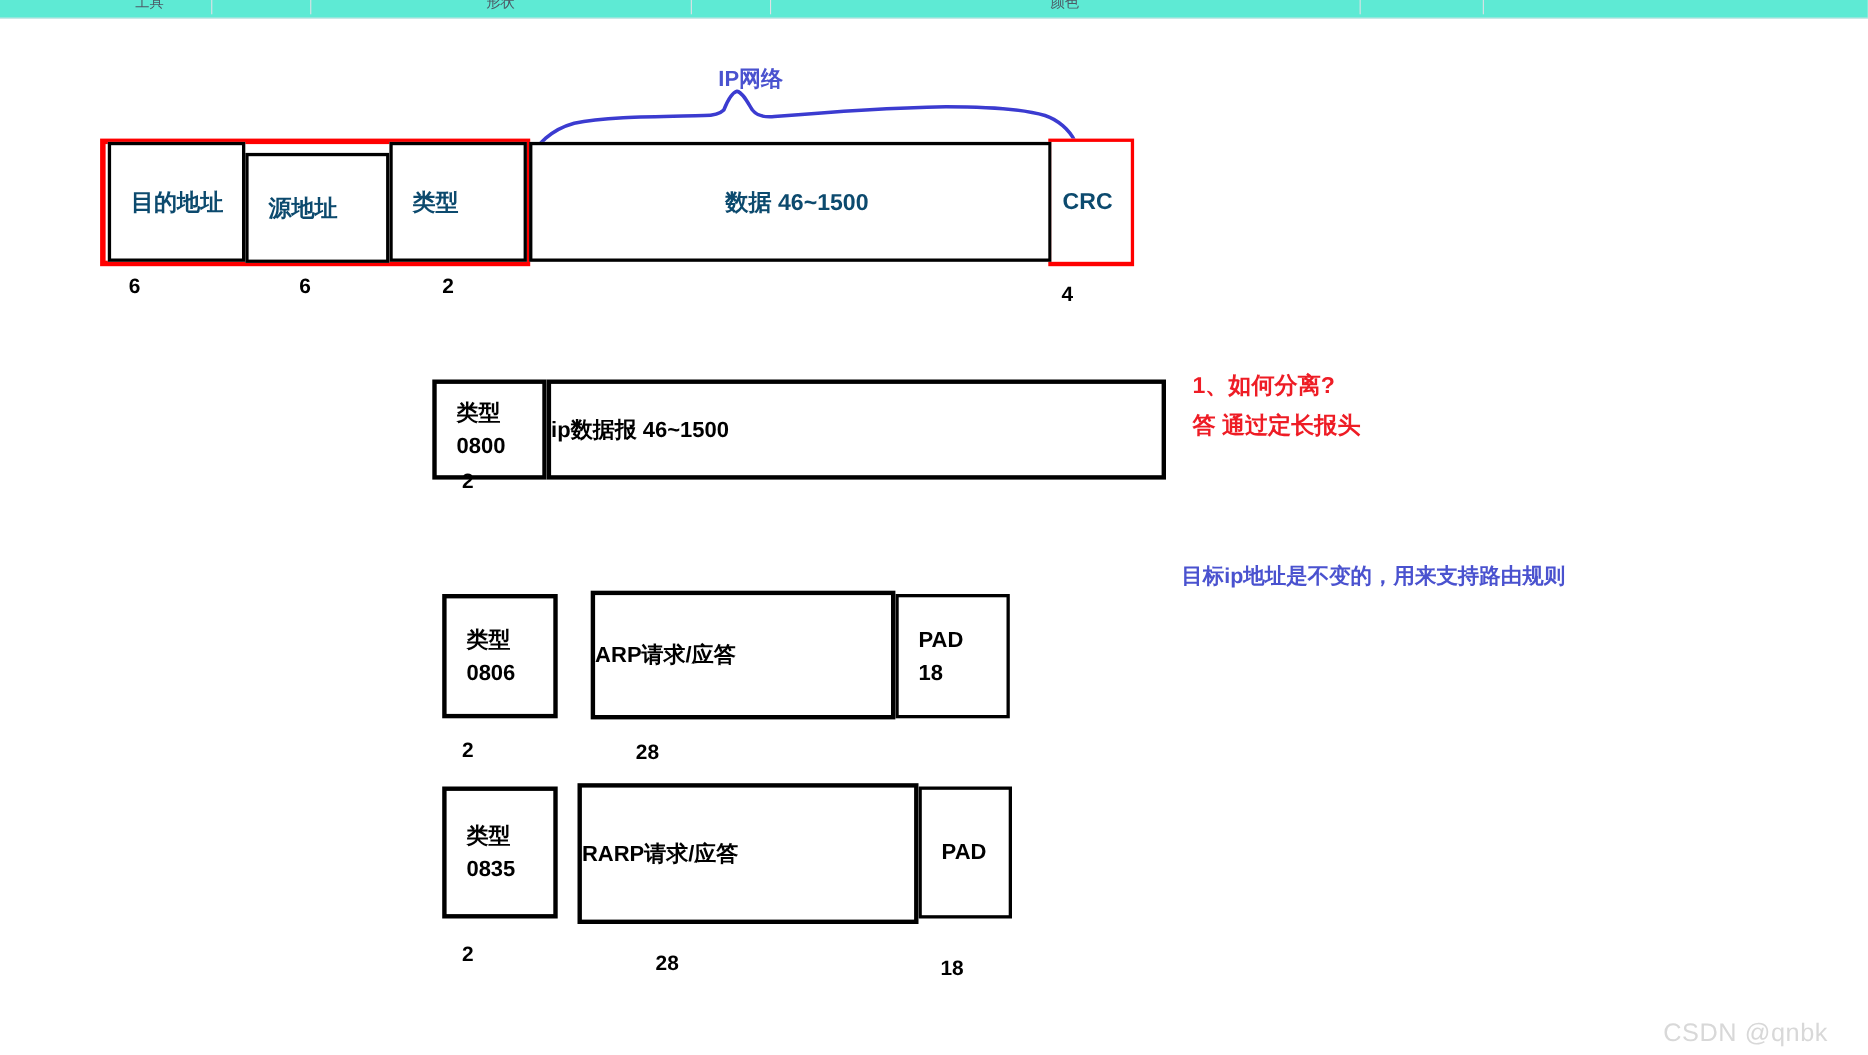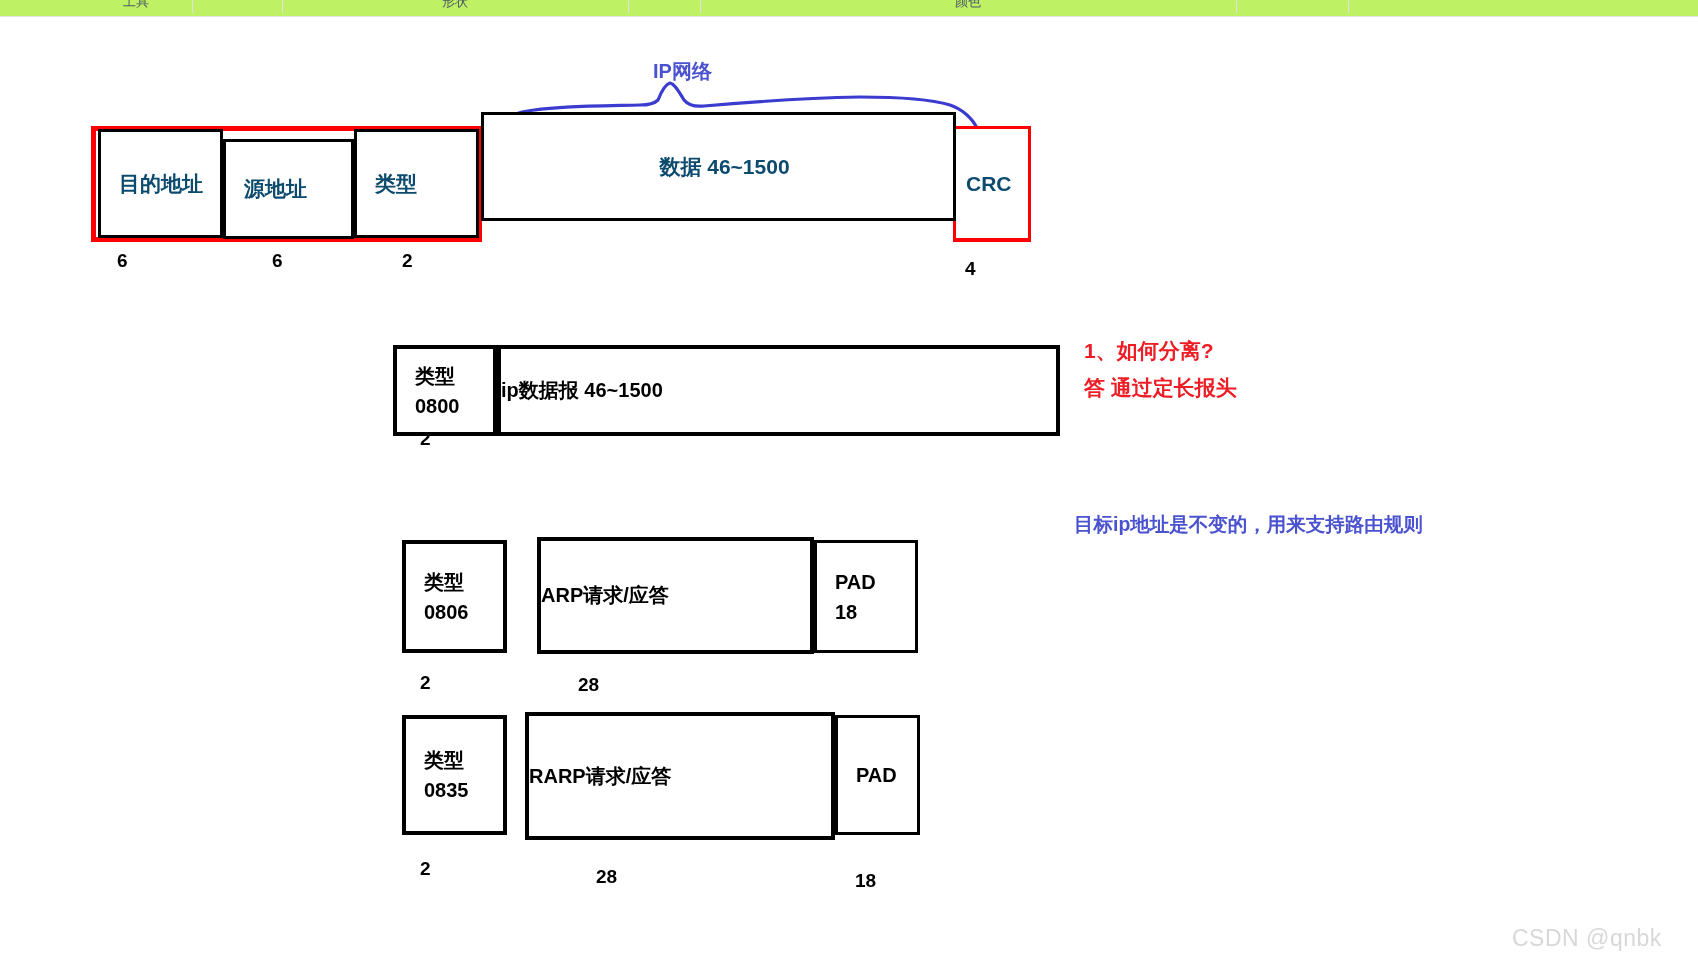--- a/index.html
+++ b/index.html
@@ -6,21 +6,21 @@
   body{
     width:1698px;height:959px;
     background:#ffffff;
     font-family:"Liberation Sans","DejaVu Sans",sans-serif;
     position:relative;
     overflow:hidden;
   }
   
   #toolbar{
     position:absolute;left:0;top:0;width:1698px;height:16px;
-    background:#bef264;border-bottom:1px solid #e2e4e8;
+    background:#5eead4;border-bottom:1px solid #e2e4e8;
     overflow:hidden;
   }
   #toolbar .tb-cell{
     position:absolute;top:-9px;height:22px;line-height:22px;
     font-size:13px;color:#4d5a66;text-align:center;
     border-right:1px solid #dfe1e5;
   }
   .sz{
     position:absolute;font-size:19px;font-weight:bold;color:#000;
   }
@@ -94,21 +94,21 @@
 
 <div class="eth-cell" style="left:98px;top:129px;width:125px;height:109px;">
   <span>目的地址</span>
 </div>
 <div class="eth-cell" style="left:223px;top:139px;width:131px;height:100px;">
   <span>源地址</span>
 </div>
 <div class="eth-cell" style="left:354px;top:129px;width:125px;height:109px;">
   <span>类型</span>
 </div>
-<div class="eth-cell ctr" style="left:481px;top:112px;width:475px;height:109px;padding-left:12px;justify-content:center;">
+<div class="eth-cell ctr" style="left:481px;top:129px;width:475px;height:109px;padding-left:12px;justify-content:center;">
   <span style="width:100%;text-align:center;">数据  46~1500</span>
 </div>
 <div class="eth-cell" style="left:956px;top:129px;width:72px;height:109px;border:none;padding-left:10px;">
   <span>CRC</span>
 </div>
 
 <div class="sz" style="left:117px;top:250px;">6</div>
 <div class="sz" style="left:272px;top:250px;">6</div>
 <div class="sz" style="left:402px;top:250px;">2</div>
 <div class="sz" style="left:965px;top:258px;">4</div>

